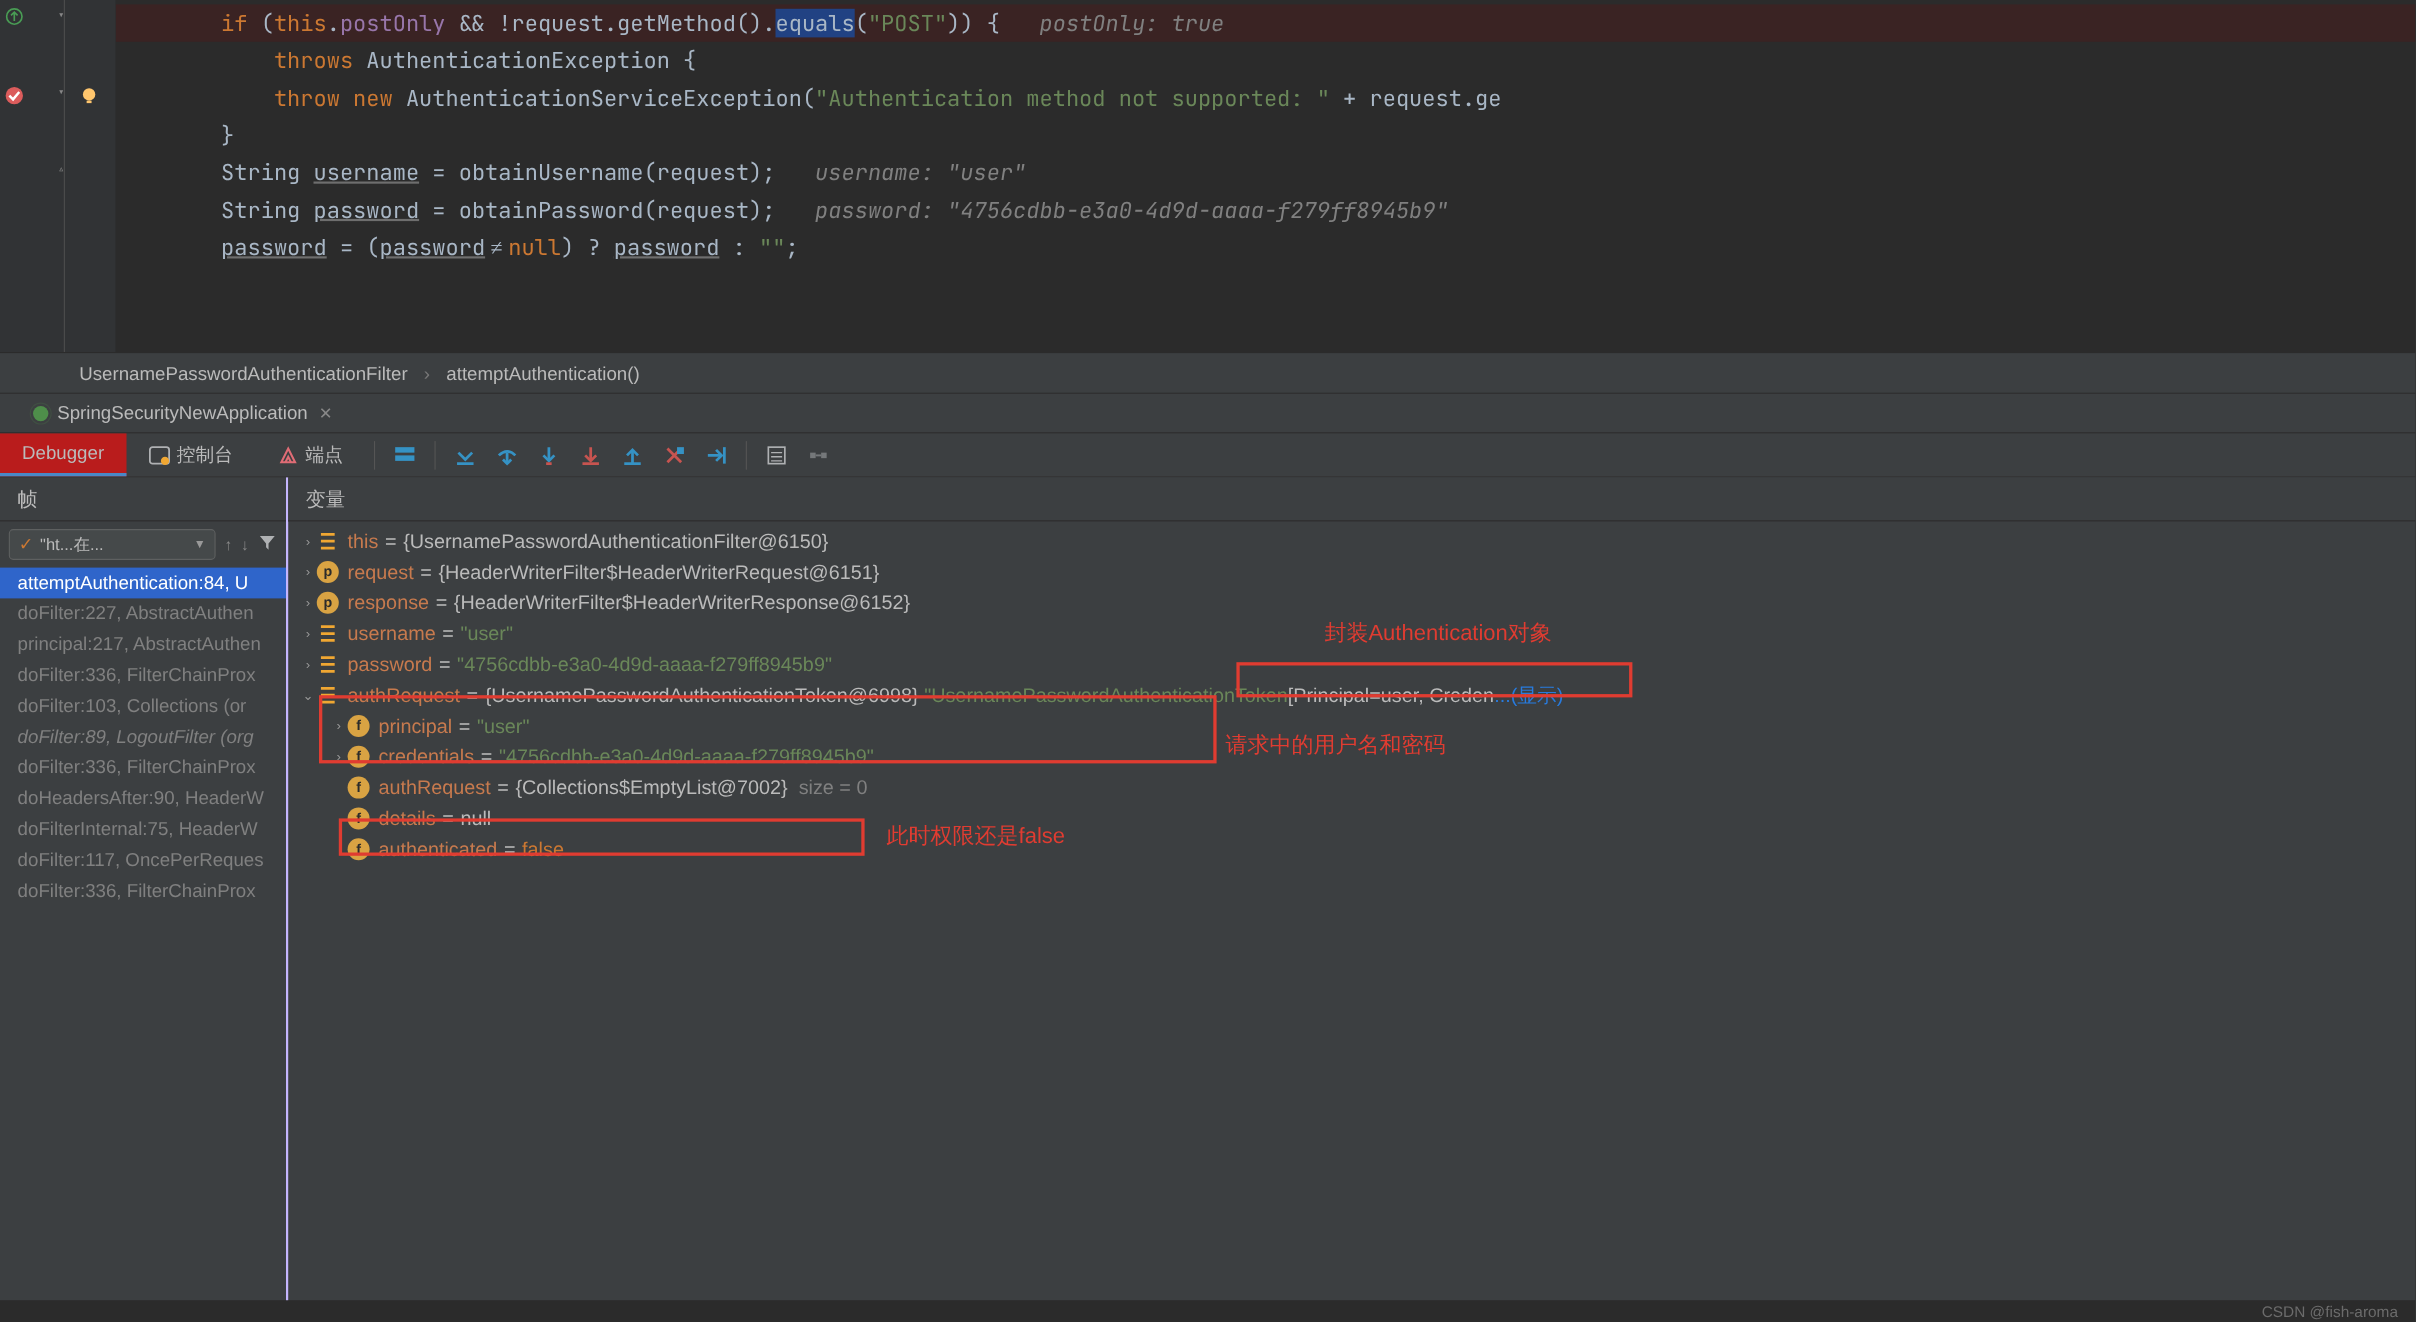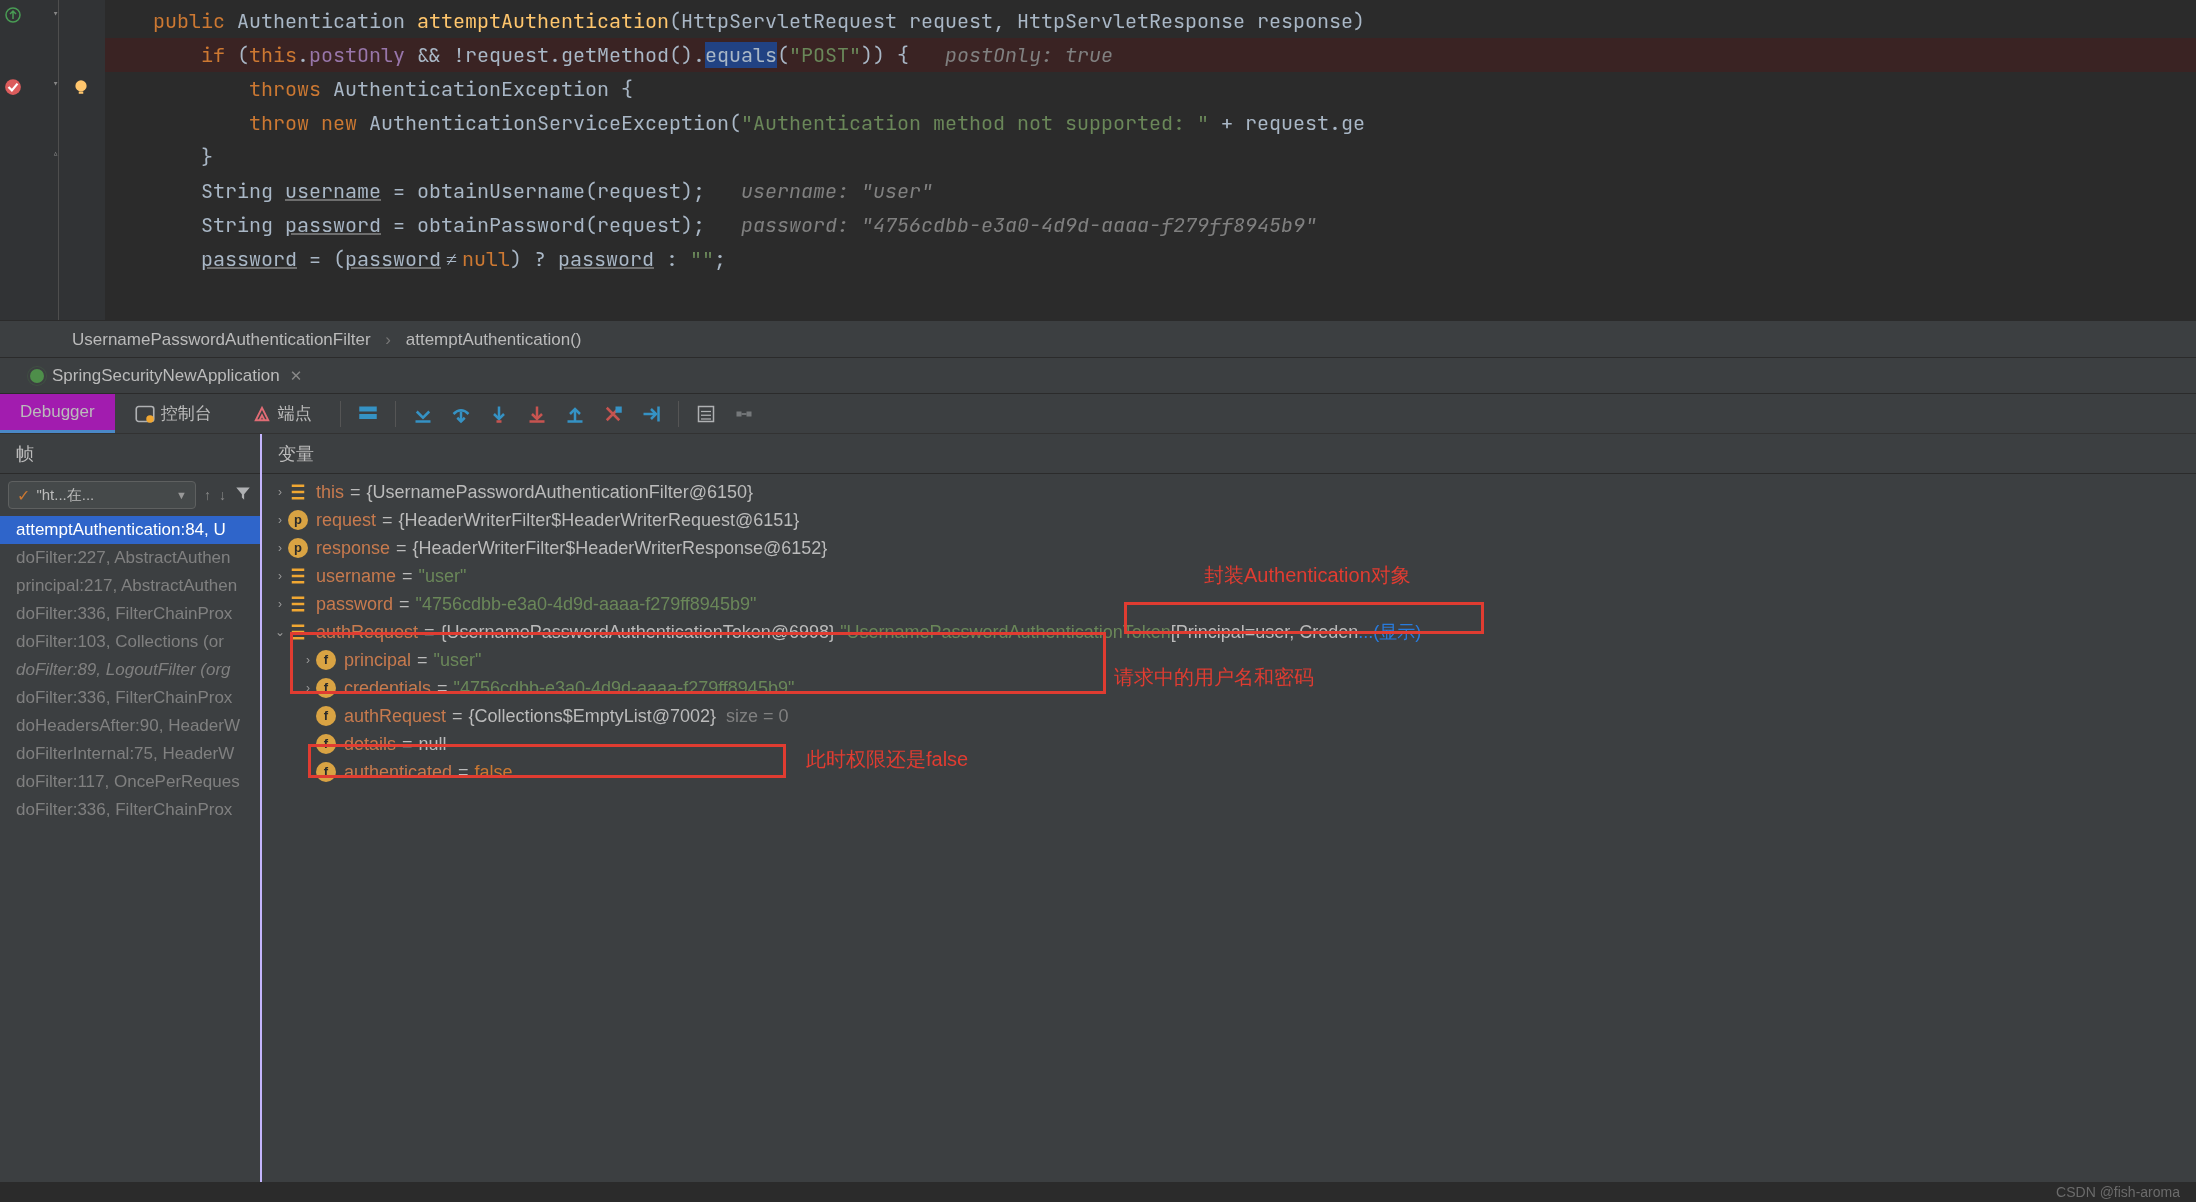--- a/index.html
+++ b/index.html
@@ -110,21 +110,21 @@
     border-bottom: 1px solid #323232;
   }
   .dbg-bar .tab {
     padding: 0 20px;
     height: 100%;
     display: flex;
     align-items: center;
     position: relative;
   }
   .dbg-bar .tab.active {
-    background: #a21caf;
+    background: #b91c1c;
     border-bottom: 3px solid #4a88c7;
   }
   .dbg-bar .icon-btn {
     width: 34px;
     height: 34px;
     display: flex;
     align-items: center;
     justify-content: center;
     cursor: pointer;
     margin: 0 2px;
@@ -284,21 +284,20 @@
           <circle cx="8" cy="7" r="5" fill="#ffc66d"></circle>
           <rect x="6" y="12" width="4" height="2" fill="#ffc66d"></rect>
         </svg>
     </span>
 
     <span style="position:absolute;left:52px;top:6px;font-size:12px;color:#888">▾</span>
     <span style="position:absolute;left:52px;top:76px;font-size:12px;color:#888">▾</span>
     <span style="position:absolute;left:52px;top:146px;font-size:12px;color:#888">▵</span>
   </div>
   <div class="code">
-    <div class="code-line">    <span class="tk-kw">public</span> <span class="tk-type">Authentication</span> <span class="tk-method">attemptAuthentication</span><span class="tk-txt">(HttpServletRequest request, HttpServletResponse response)</span></div>
     <div class="code-line hl">        <span class="tk-kw">if</span> (<span class="tk-kw">this</span>.<span class="tk-field">postOnly</span> &amp;&amp; !request.getMethod().<span class="caret-bg">equals</span>(<span class="tk-str">"POST"</span>)) {   <span class="tk-comm"><span>postOnly:</span> <span>true</span></span></div>
     <div class="code-line">            <span class="tk-kw">throws</span> <span class="tk-txt">AuthenticationException {</span></div>
     <div class="code-line">            <span class="tk-kw">throw</span> <span class="tk-kw">new</span> <span class="tk-txt">AuthenticationServiceException(</span><span class="tk-str">"Authentication method not supported: "</span><span class="tk-txt"> + request.ge</span></div>
     <div class="code-line">        <span class="tk-txt">}</span></div>
     <div class="code-line">        <span class="tk-txt">String </span><span class="underline">username</span><span class="tk-txt"> = obtainUsername(request);</span>   <span class="tk-comm"><span>username:</span> <span>"user"</span></span></div>
     <div class="code-line">        <span class="tk-txt">String </span><span class="underline">password</span><span class="tk-txt"> = obtainPassword(request);</span>   <span class="tk-comm"><span>password:</span> <span>"4756cdbb-e3a0-4d9d-aaaa-f279ff8945b9"</span></span></div>
     <div class="code-line">        <span class="underline">password</span><span class="tk-txt"> = (</span><span class="underline">password</span><span class="neq"> ≠ </span><span class="tk-kw">null</span><span class="tk-txt">) ? </span><span class="underline">password</span><span class="tk-txt"> : </span><span class="tk-str">""</span><span class="tk-txt">;</span></div>
   </div>
 </div>
 

